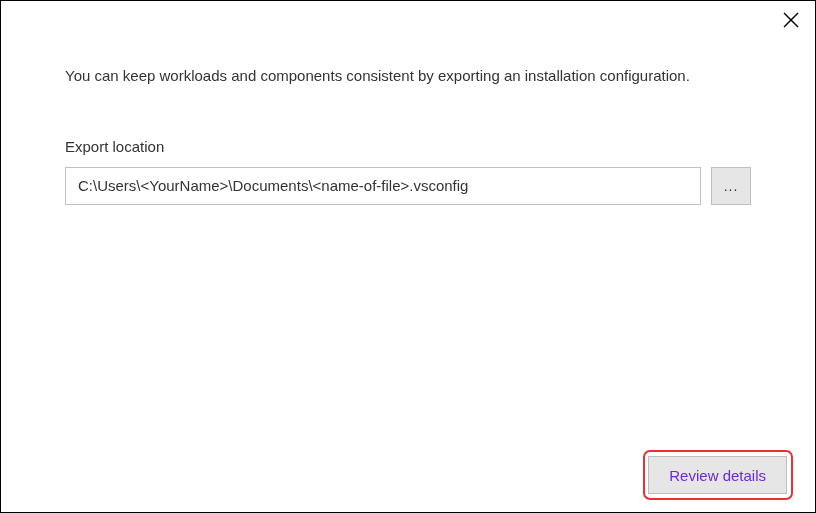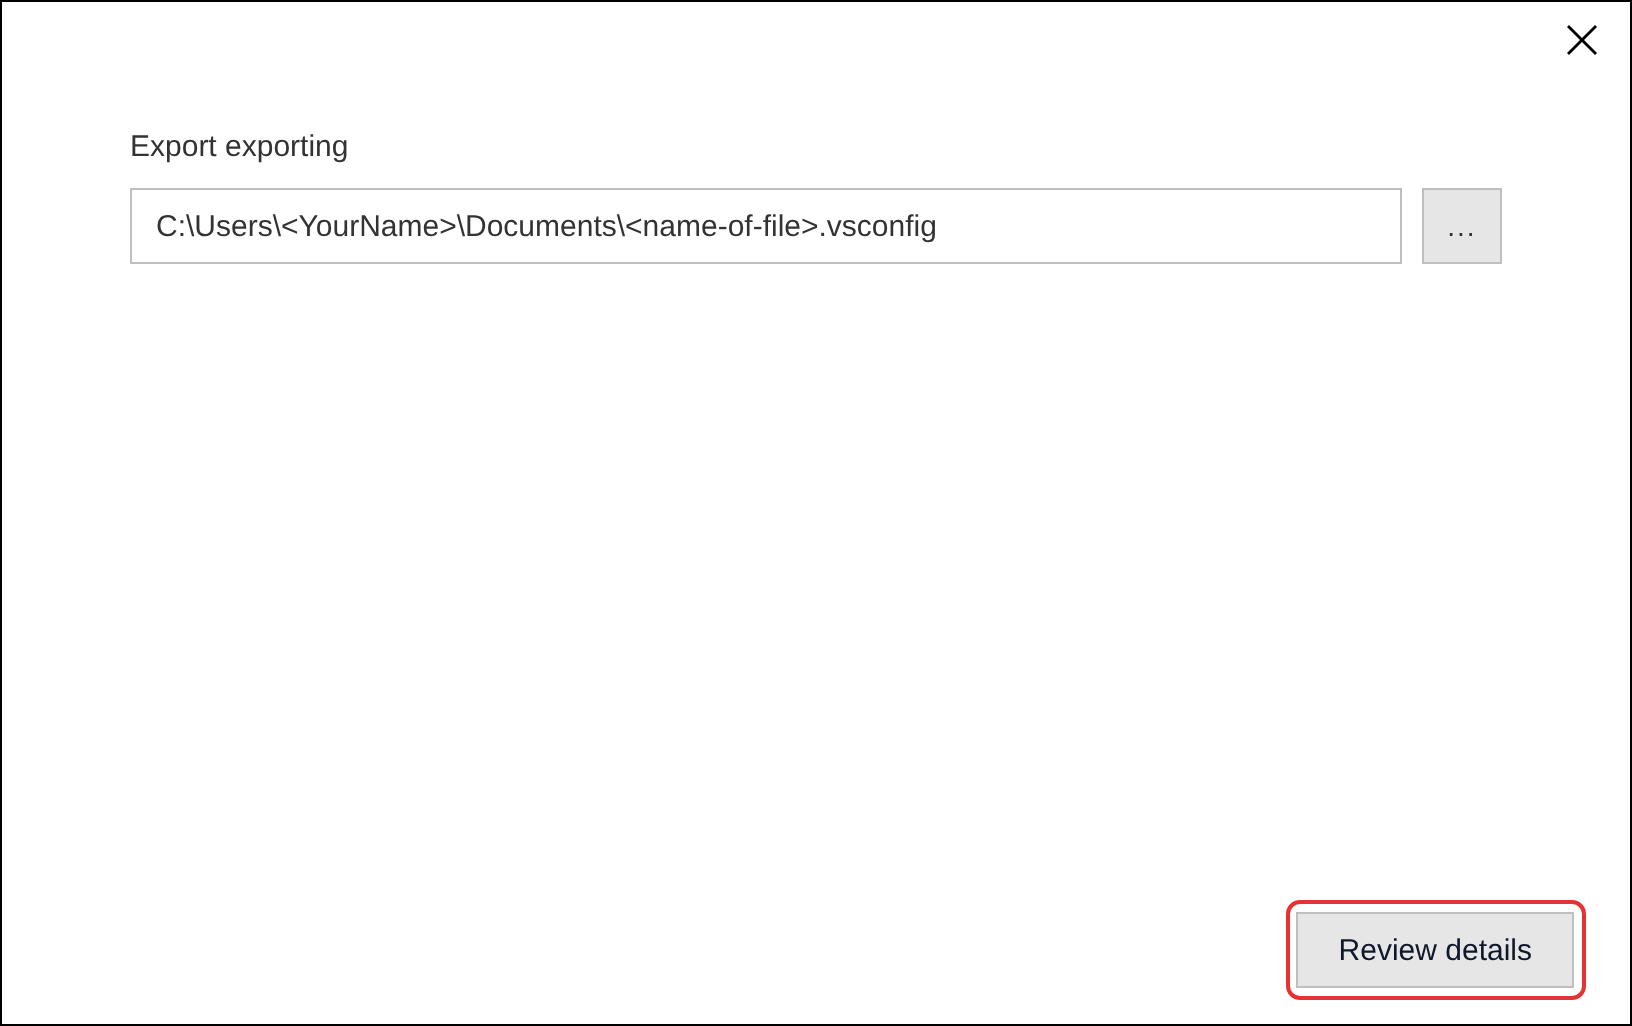--- a/index.html
+++ b/index.html
@@ -87,21 +87,21 @@
       right: 28px;
     }
     .review-btn {
       height: 38px;
       padding: 0 20px;
       border: 1px solid #bfbfbf;
       background: #e6e6e6;
       cursor: pointer;
       font-size: 15px;
       font-family: inherit;
-      color: #0f172a;
+      color: #6d28d9;
     }
     .highlight-ring {
       position: absolute;
       border: 2.5px solid #e63232;
       border-radius: 7px;
       pointer-events: none;
       bottom: 12px;
       right: 22px;
       width: 150px;
       height: 50px;
@@ -113,21 +113,22 @@
 <button class="close-btn">
   <span>
     <svg viewBox="0 0 16 16">
       <line x1="1" y1="1" x2="15" y2="15" stroke="#000" stroke-width="1.4"></line>
       <line x1="15" y1="1" x2="1" y2="15" stroke="#000" stroke-width="1.4"></line>
     </svg>
   </span>
 </button>
 
 <div class="content">
-  <div class="field-label">Export exporting</div>
+  <p class="description">You can keep workloads and components consistent by exporting an installation configuration.</p>
+  <div class="field-label">Export location</div>
   <div class="input-row">
     <input type="text" class="path-input" value="C:\Users\&lt;YourName&gt;\Documents\&lt;name-of-file&gt;.vsconfig" style="">
     <button class="browse-btn">...</button>
   </div>
 </div>
 
 <div class="footer">
   <button class="review-btn">Review details</button>
 </div>
 

